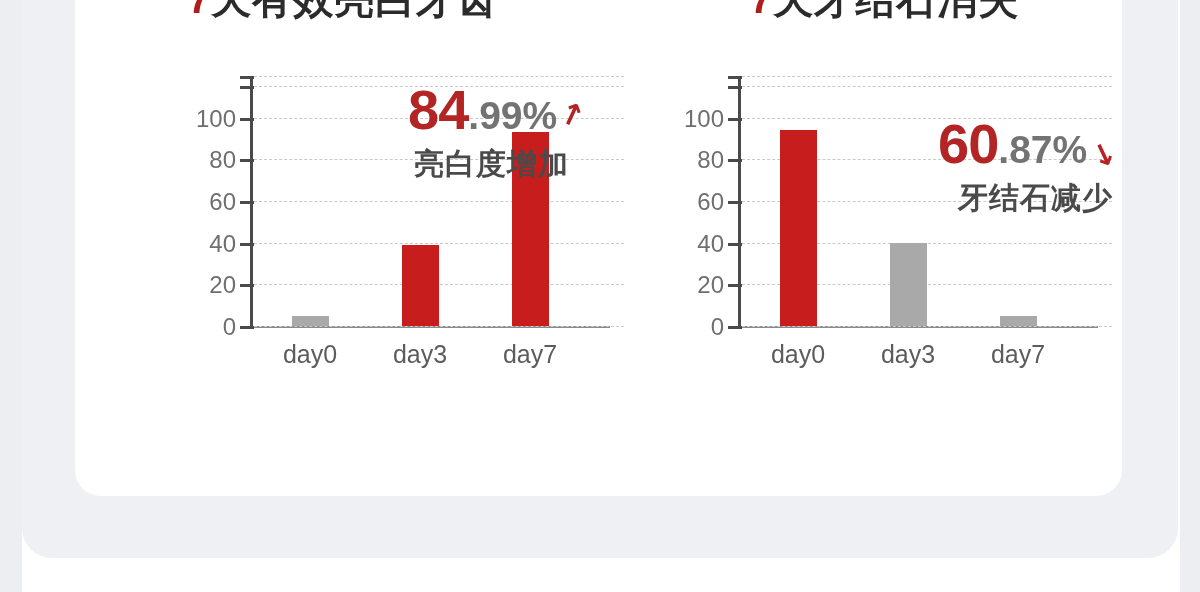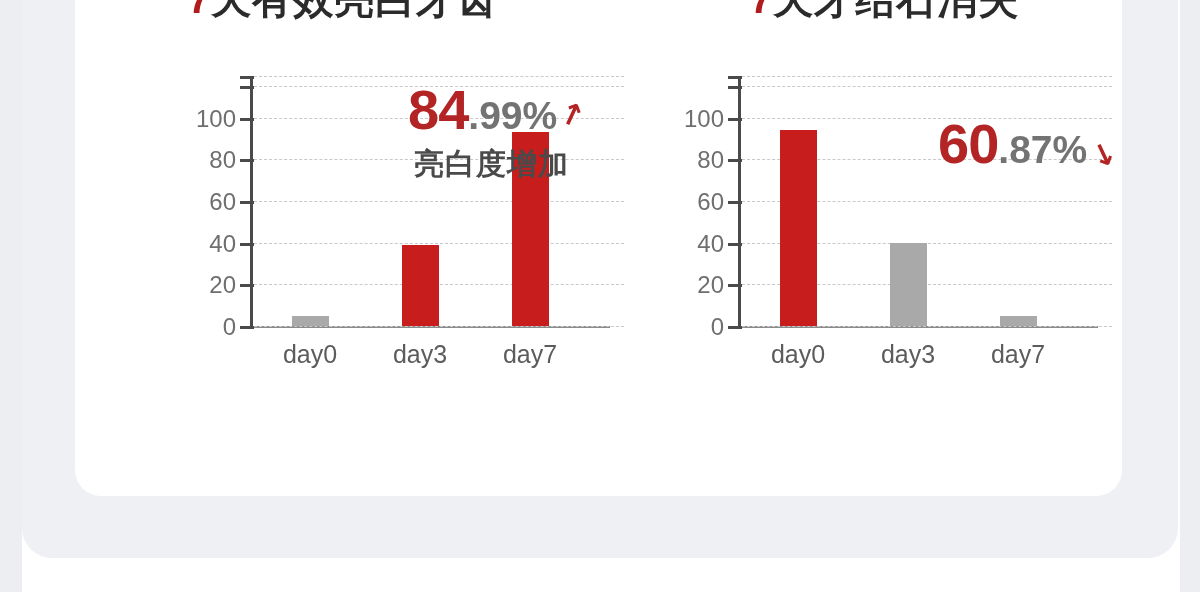--- a/index.html
+++ b/index.html
@@ -345,18 +345,19 @@
         <div class="xlabels-layer">
             <div class="xlabel" style="left: 60px;">day0</div>
             <div class="xlabel" style="left: 170px;">day3</div>
             <div class="xlabel" style="left: 280px;">day7</div>
           </div>
 
         <div class="callout" id="callout-tartar">
           <span class="callout-pct">
             <span class="callout-big">60</span><span class="callout-small">.87%</span><span class="callout-arrow down">↘</span>
           </span>
+          <span class="callout-caption">牙结石减少</span>
         </div>
       </div>
     </div>
 
   </div>
 </div>
 
 </body></html>

